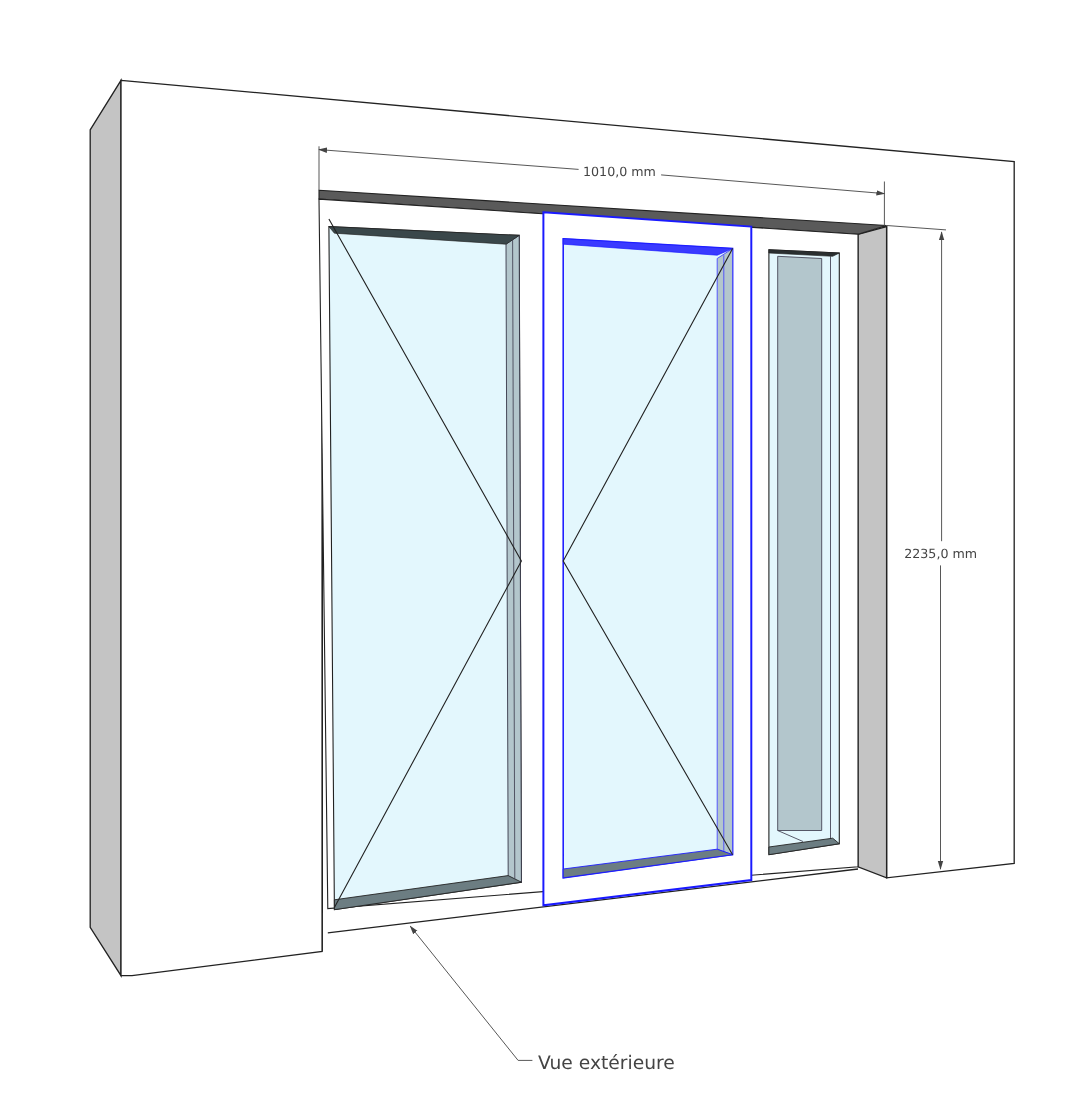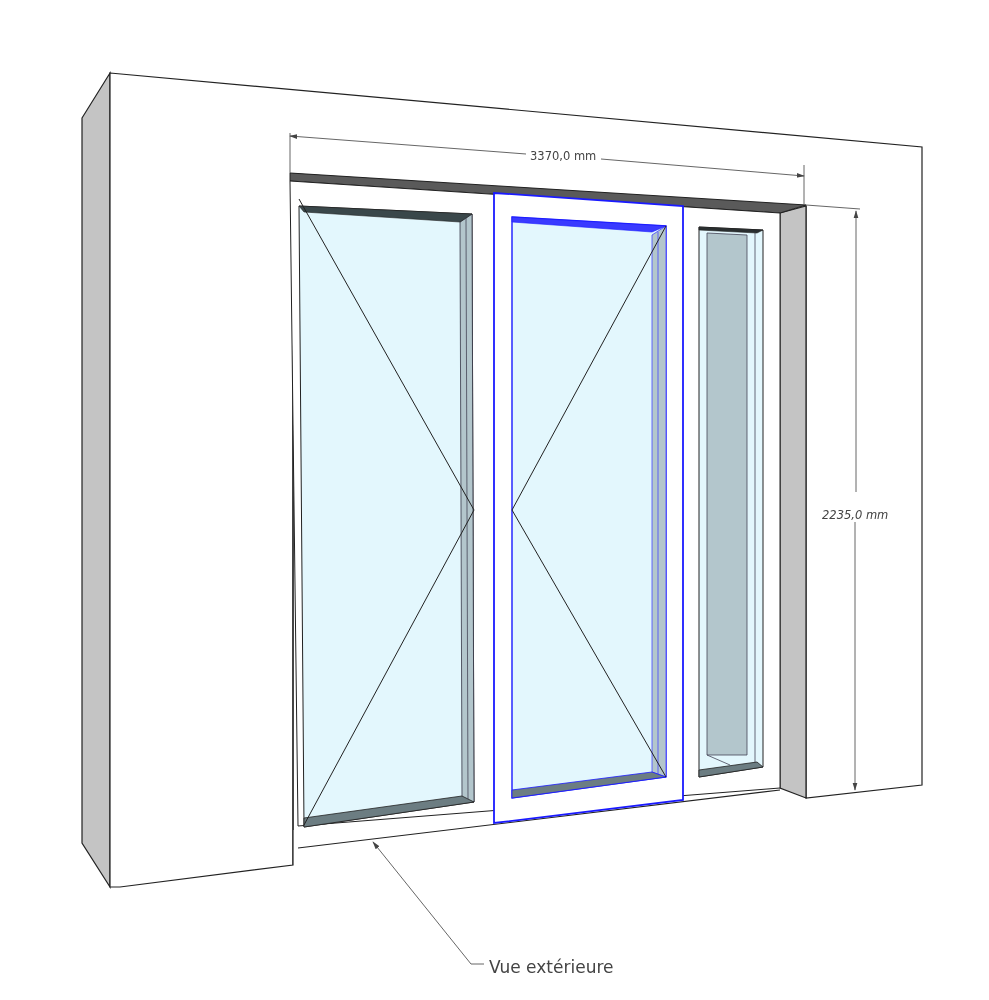--- a/index.html
+++ b/index.html
@@ -80,15 +80,15 @@
     <line x1="806" y1="205" x2="860" y2="209" stroke="#555" stroke-width="0.9"></line>
     <line x1="856" y1="211" x2="856" y2="492" stroke="#555" stroke-width="0.9" marker-start="url(#arr)"></line>
     <line x1="855" y1="514" x2="855" y2="790" stroke="#555" stroke-width="0.9" marker-end="url(#arr)"></line>
   </g>
 
   <g>
     <polyline points="373,842 471,964 484,964" fill="none" stroke="#555" stroke-width="0.9" marker-start="url(#arr)"></polyline>
   </g>
 </svg>
 
-<div class="dim-label" style="left:528px; top:149px;">3370,0 mm</div>
-<div class="dim-label" style="left:820px; top:508px;font-style:italic;">2235,0 mm</div>
+<div class="dim-label" style="left:528px; top:149px;">1010,0 mm</div>
+<div class="dim-label" style="left:820px; top:496px;">2235,0 mm</div>
 <div class="callout-label" style="left:489px; top:957px;">Vue extérieure</div>
 
 </body></html>

